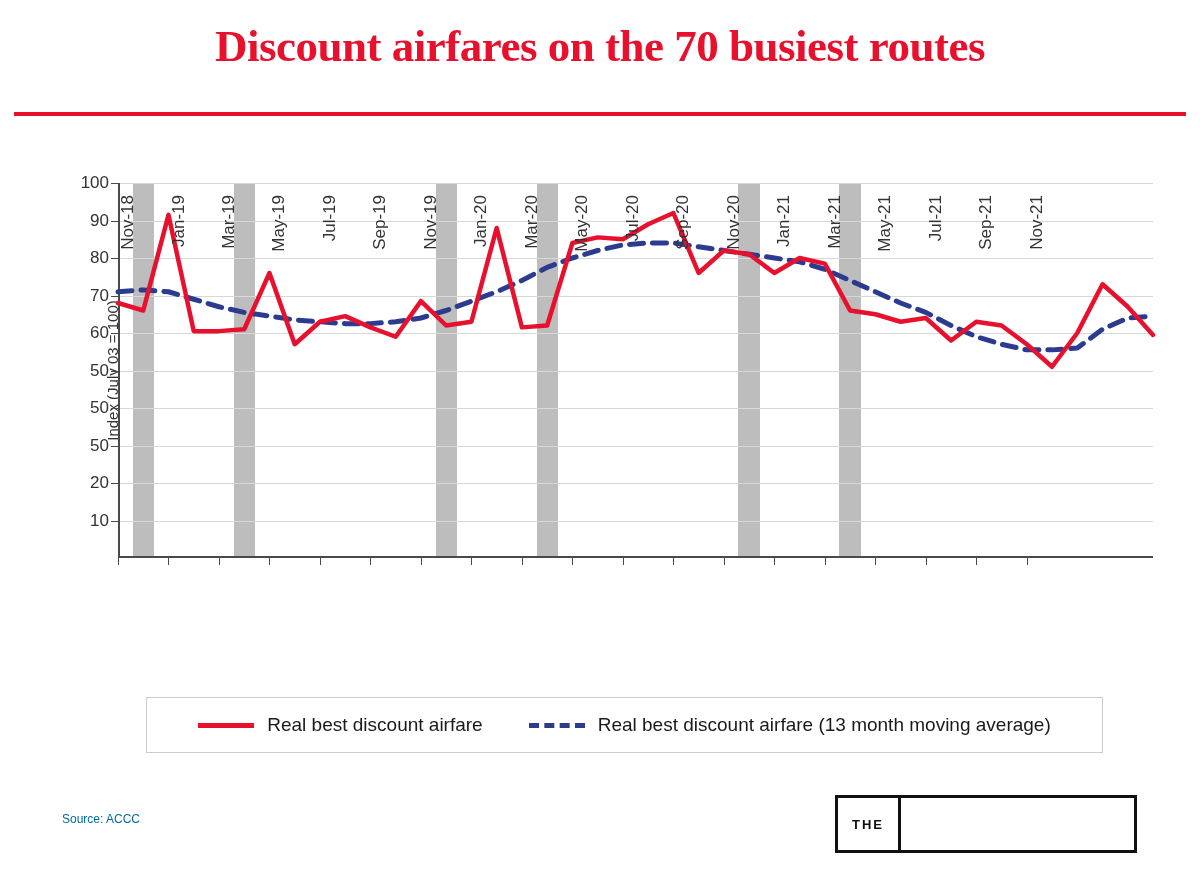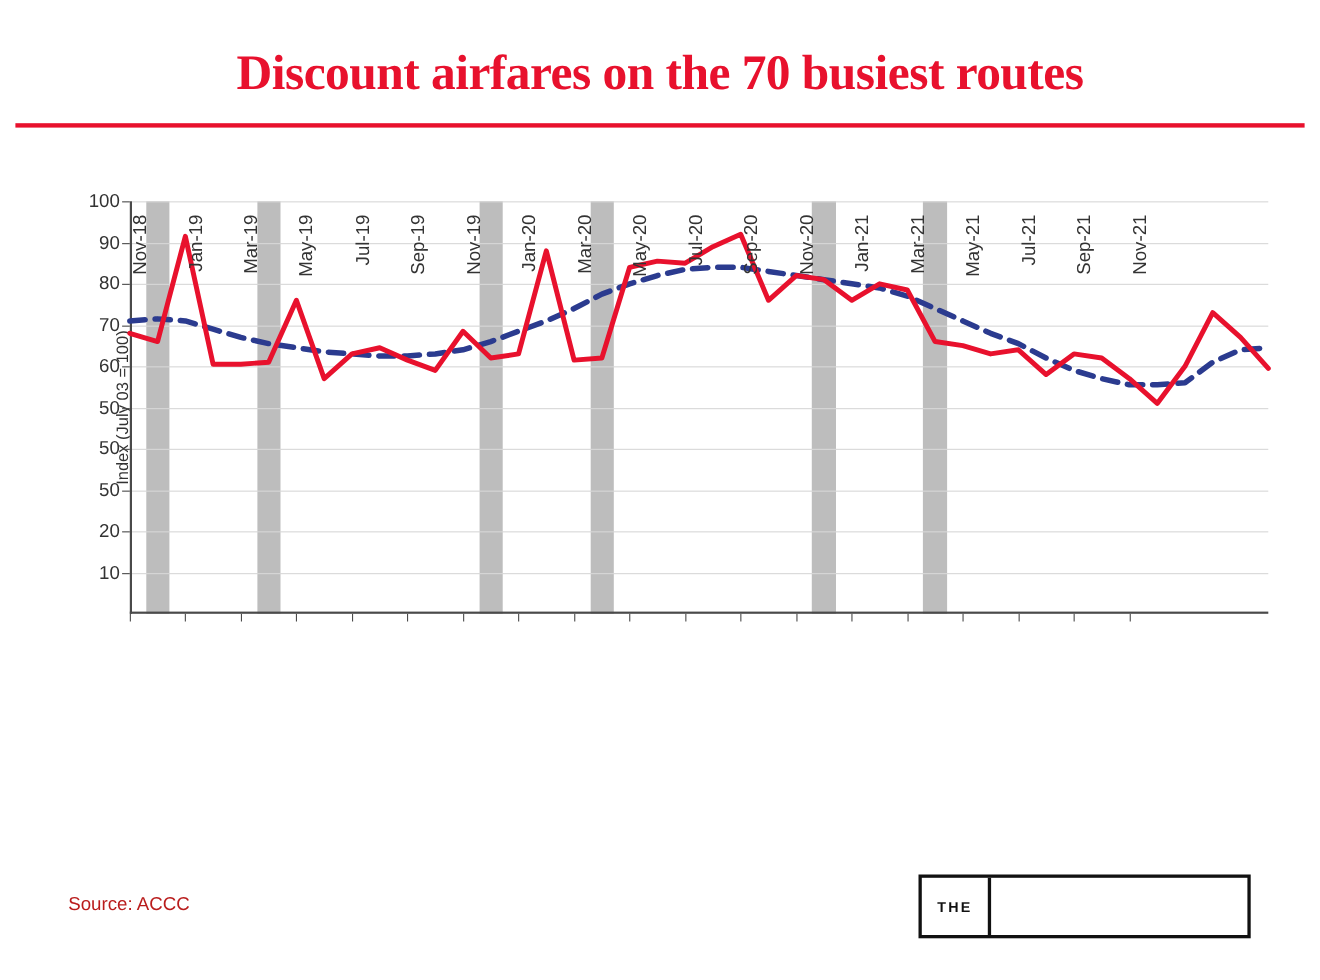--- a/index.html
+++ b/index.html
@@ -18,21 +18,21 @@
   .page {
     position: relative;
     width: 1200px;
     height: 891px;
     box-sizing: border-box;
   }
   
   .title {
     position: absolute;
     left: 0;
-    top: 40px;
+    top: 20px;
     width: 1200px;
     text-align: center;
     font-family: "Liberation Serif", serif;
     font-weight: bold;
     font-size: 45px;
     letter-spacing: -0.5px;
     color: #e8112d;
     white-space: nowrap;
   }
   .title-rule {
@@ -172,22 +172,22 @@
   .swatch {
     width: 56px;
     height: 5px;
     display: block;
   }
   
   .source {
     position: absolute;
     left: 62px;
     top: 812px;
-    font-size: 17px;
-    color: #b91c1c;
+    font-size: 12px;
+    color: #0369a1;
   }
   .logo {
     position: absolute;
     left: 835px;
     top: 795px;
     width: 302px;
     height: 58px;
     border: 3px solid #111111;
     box-sizing: border-box;
     display: flex;
@@ -326,20 +326,30 @@
           <div class="xtick" style="left: 807.805px;"></div>
           <div class="xlabel" style="left: 727.805px; width: 80px; top: 12px; transform-origin: right top;">Jul-21</div>
           <div class="xtick" style="left: 858.293px;"></div>
           <div class="xlabel" style="left: 778.293px; width: 80px; top: 12px; transform-origin: right top;">Sep-21</div>
           <div class="xtick" style="left: 908.78px;"></div>
           <div class="xlabel" style="left: 828.78px; width: 80px; top: 12px; transform-origin: right top;">Nov-21</div>
         </div>
     </div>
   </div>
 
+  <div class="legend">
+    <div class="legend-item">
+      <span class="swatch" id="sw0" style="background: rgb(232, 17, 45);"></span>
+      <span class="lg-label">Real best discount airfare</span>
+    </div>
+    <div class="legend-item">
+      <span class="swatch" id="sw1" style="background: transparent; height: 0px; border-top: 5px dashed rgb(43, 59, 143);"></span>
+      <span class="lg-label">Real best discount airfare (13 month moving average)</span>
+    </div>
+  </div>
 
   <div class="source">Source: ACCC</div>
 
   <div class="logo">
     <div class="logo-the">THE</div>
   </div>
 
 </div>
 
 </body></html>

